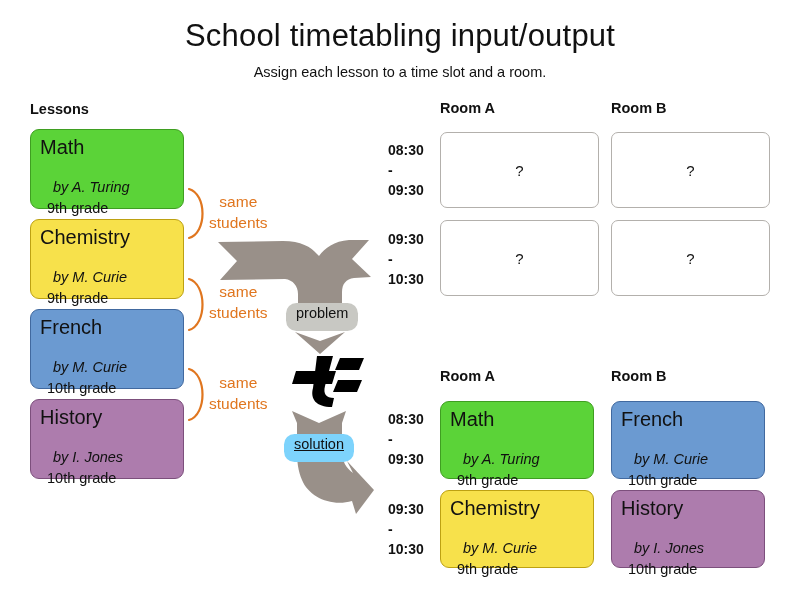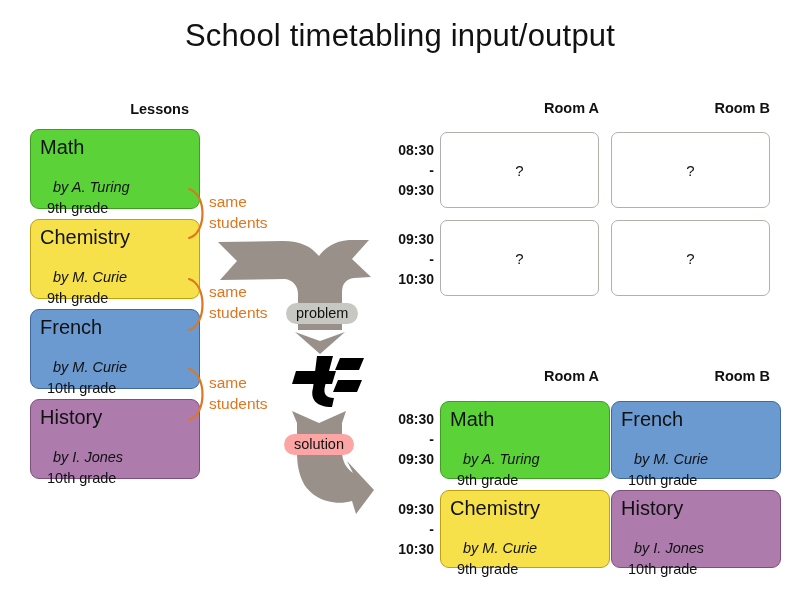--- a/index.html
+++ b/index.html
@@ -1,45 +1,46 @@
 <!DOCTYPE html>
 <html><head>
 <meta charset="utf-8">
 <style>
   html,body{margin:0;padding:0;background:#fff;}
   .stage{position:relative;width:800px;height:600px;background:#ffffff;
          font-family:"Liberation Sans",sans-serif;color:#111;overflow:hidden;}
   .abs{position:absolute;}
   .title{top:18px;left:0;right:0;text-align:center;font-size:31px;letter-spacing:.2px;}
   .subtitle{top:64px;left:0;right:0;text-align:center;font-size:14.5px;}
-  .colhead{font-weight:bold;font-size:14.5px;text-align:right;width:159px;}
-  .card{width:170px;border:1.6px solid;border-radius:9px;box-sizing:border-box;
+  .colhead{font-weight:bold;font-size:14.5px;text-align:left;width:159px;}
+  .card{width:154px;border:1.6px solid;border-radius:9px;box-sizing:border-box;
         padding:5px 9px 0 9px;}
   .lesson-card{height:80px;}
   .sol-card{height:78px;}
   .cname{font-size:20px;line-height:25px;}
   .cby{font-size:14.5px;line-height:19px;font-style:italic;margin-left:13px;margin-top:18px;}
   .cgrade{font-size:14.5px;line-height:19px;margin-left:7px;margin-top:2px;}
-  .constraint{left:209px;font-size:15.5px;line-height:21px;}
-  .pill{height:21px;line-height:21px;padding:0 10px;border-radius:10.5px;
+  .constraint{left:209px;font-size:15.5px;line-height:21px;text-align:center;}
+  .pill{height:28px;line-height:21px;padding:0 10px;border-radius:10.5px;
         font-size:14.5px;text-align:center;}
-  .timeblock{left:376px;width:58px;text-align:right;font-weight:bold;
+  .timeblock{left:388px;width:58px;text-align:left;font-weight:bold;
              font-size:14px;line-height:20px;}
   .slot{width:159px;height:76px;background:#fff;border:1px solid #b3b0ac;border-radius:7px;
         box-sizing:border-box;display:flex;align-items:center;justify-content:center;
         font-size:15px;}
   svg.overlay{position:absolute;left:0;top:0;pointer-events:none;}
   .brace{fill:none;stroke-width:2.2px;stroke-linecap:round;}
 </style>
 </head>
 <body>
 
 <div class="stage">
 
   <div class="abs title">School timetabling input/output</div>
+  <div class="abs subtitle">Assign each lesson to a time slot and a room.</div>
 
   <div class="abs colhead" style="left:30px;top:101px;">Lessons</div>
 
   <div class="abs card lesson-card" style="left: 30px; top: 129px; background-color: rgb(91, 211, 56); border-color: rgb(63, 158, 33);">
     <div class="cname">Math</div>
     <div class="cby">by A. Turing</div>
     <div class="cgrade">9th grade</div>
   </div>
   <div class="abs card lesson-card" style="left: 30px; top: 219px; background-color: rgb(247, 225, 75); border-color: rgb(189, 161, 18);">
     <div class="cname">Chemistry</div>
@@ -87,21 +88,21 @@
       <path d="M48,3 L72,3 L67,15 L43,15 Z" style="fill: rgb(0, 0, 0);"></path>
       <path d="M46,25 L70,25 L65,37 L41,37 Z" style="fill: rgb(0, 0, 0);"></path>
     </g>
 
     <path d="M292,411 L319,423 L346,411 L342,423 L342,451
              C342,461 346,468 353,473 L347,461 L374,490 L356,514 L352,501
              C331,507 309,497 302,480 C298,471 297,461 297,451 L297,423 Z" style="fill: rgb(153, 144, 137);"></path>
   </svg>
 
   <div class="abs pill" style="left: 286px; top: 303px; background-color: rgb(200, 200, 195);">problem</div>
-  <div class="abs pill" style="left: 284px; top: 434px; background-color: #fca5a5;">solution</div>
+  <div class="abs pill" style="left: 284px; top: 434px; background-color: #7dd3fc; text-decoration: underline;">solution</div>
 
   <div class="abs colhead" style="left:440px;top:100px;">Room A</div>
   <div class="abs colhead" style="left:611px;top:100px;">Room B</div>
 
   <div class="abs timeblock" style="top:140px;">
     <div>08:30</div>
     <div>-</div>
     <div>09:30</div>
   </div>
   <div class="abs timeblock" style="top:229px;">

